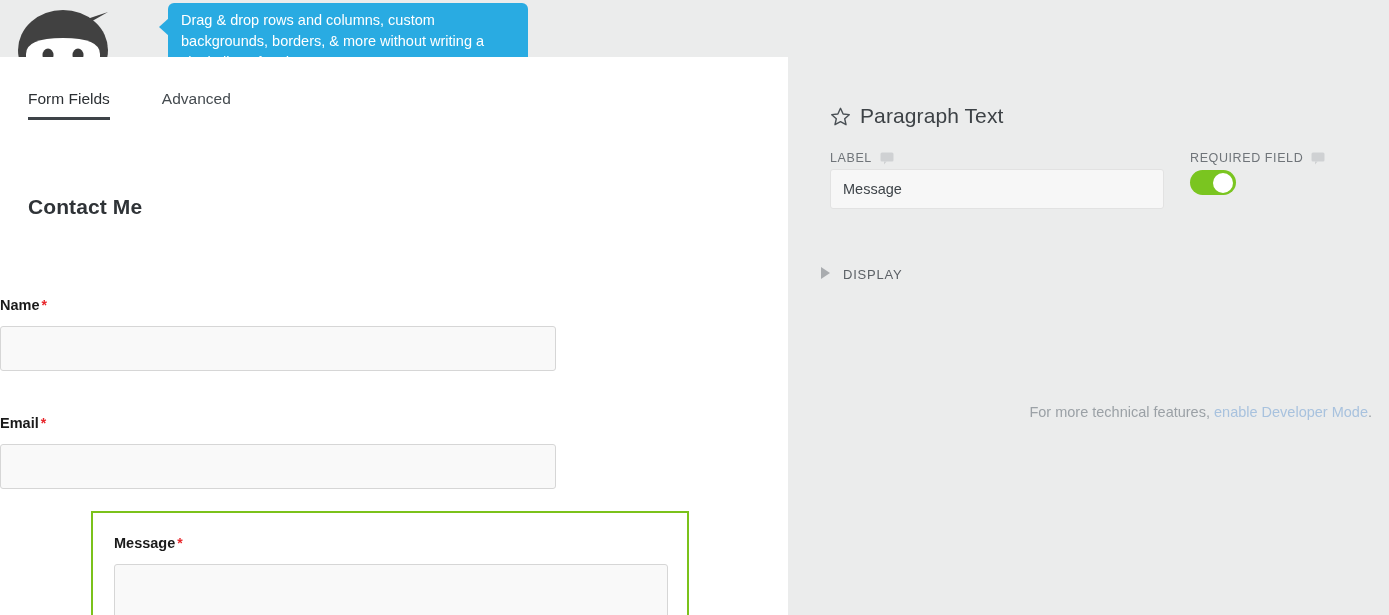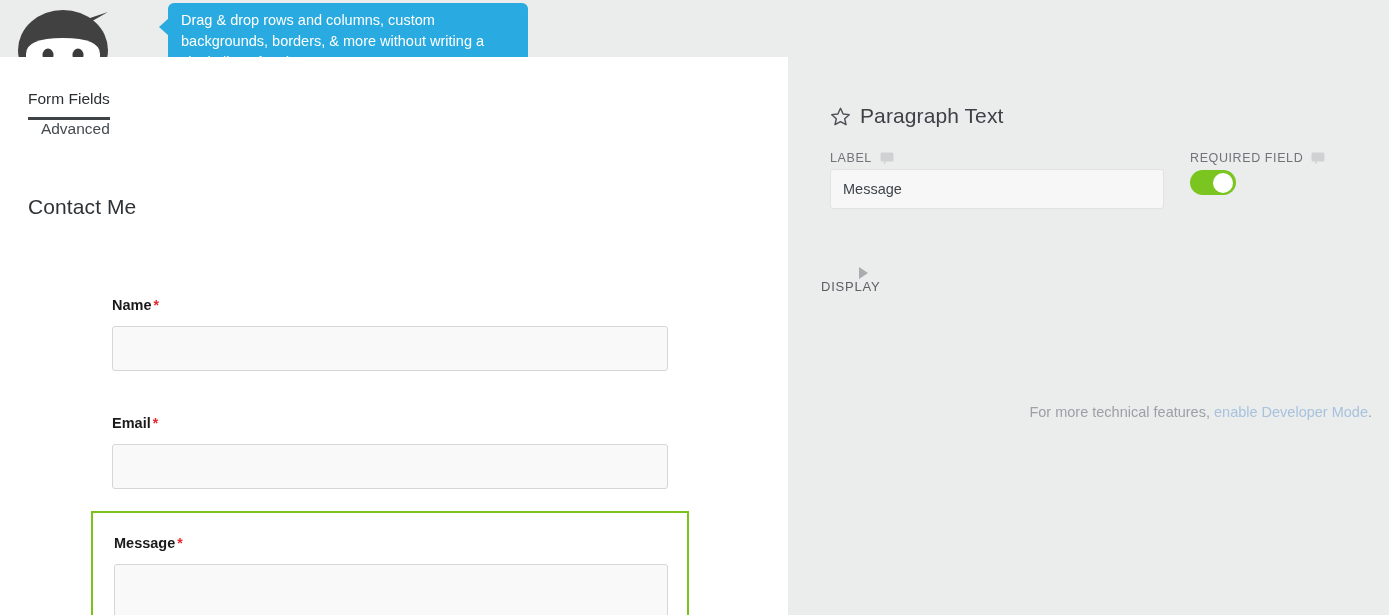--- a/index.html
+++ b/index.html
@@ -62,63 +62,62 @@
     height: 558px;
     background: #ffffff;
     overflow: hidden;
   }
 
   .tabs {
     position: absolute;
     left: 28px; top: 33px;
     display: flex;
     align-items: flex-end;
-    flex-direction: column;
   }
   .tab {
     font-size: 15.5px;
     color: #444a4f;
     padding-bottom: 9px;
     margin-right: 52px;
     cursor: pointer;
     white-space: nowrap;
     border-bottom: 3px solid transparent;
   }
   .tab.active {
     color: #2b2f33;
     border-bottom: 3px solid #3e4348;
   }
 
   .form-title {
     position: absolute;
     left: 28px; top: 138px;
     font-size: 21px;
     color: #2f3337;
-    font-weight: normal;
+    font-weight: bold;
     letter-spacing: 0.1px;
   }
 
   .fields {
     position: absolute;
     left: 0; top: 218px;
     width: 788px;
   }
 
   .field-wrap {
     position: relative;
     padding: 22px 0 22px 0;
   }
   .field-wrap.selected {
     margin-left: 91px;
     width: 598px;
     border: 2px solid #7bc21b;
     border-bottom: none;
     padding-left: 0;
   }
-  .field-inner { padding-left: 112px; }
+  .field-inner { }
   .field-wrap.selected .field-inner { padding-left: 21px; }
 
   .field-label {
     font-size: 14.5px;
     font-weight: bold;
     color: #1a1a1a;
     margin-bottom: 13px;
     display: block;
   }
   .req-star {
@@ -226,23 +225,22 @@
     top: 2.5px; right: 3px;
     width: 20px; height: 20px;
     border-radius: 50%;
     background: #ffffff;
   }
 
   .display-section {
     position: absolute;
     left: 33px; top: 210px;
     display: flex;
-    align-items: flex-end;
+    align-items: flex-start;
     cursor: pointer;
-    flex-direction: column;
   }
   .caret {
     width: 0; height: 0;
     border-top: 6px solid transparent;
     border-bottom: 6px solid transparent;
     border-left: 9px solid #a9acaf;
     margin-right: 13px;
   }
   .display-label {
     font-size: 13px;

